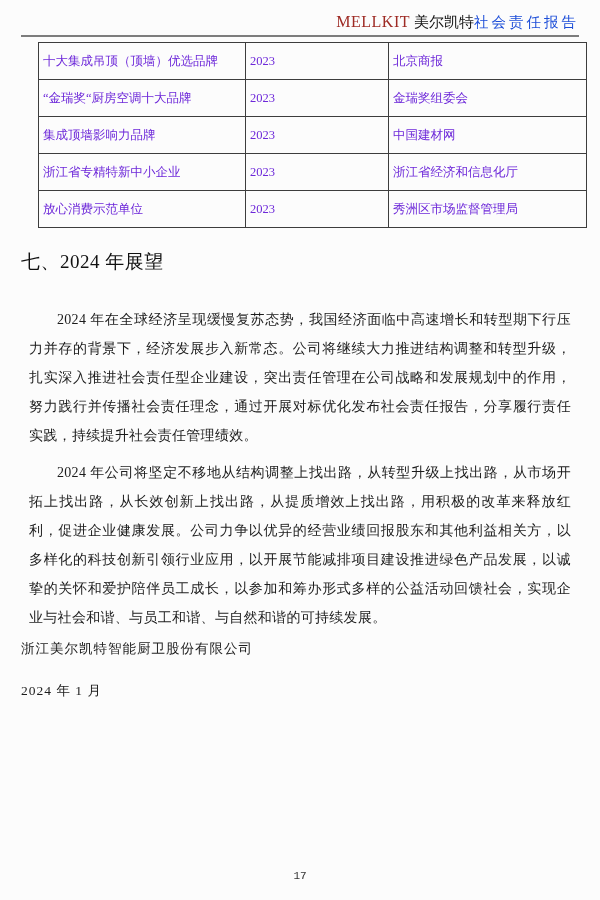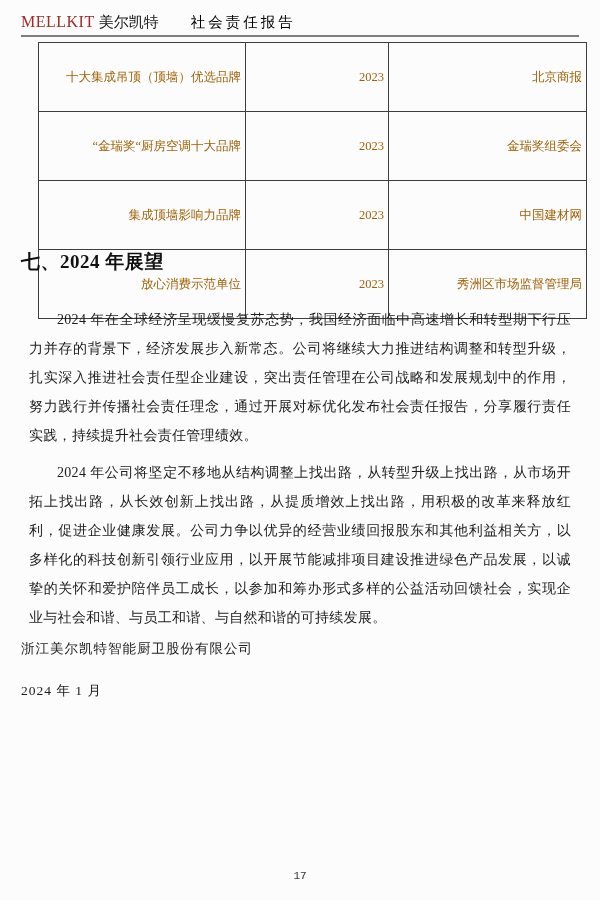--- a/index.html
+++ b/index.html
@@ -14,63 +14,62 @@
     width: 600px; height: 900px;
     overflow: hidden;
   }
 
   
   .header {
     position: absolute;
     top: 8px; left: 21px; right: 21px;
     height: 24px;
     display: flex;
-    justify-content: flex-start;
+    justify-content: flex-end;
     align-items: flex-end;
     border-bottom: 2px solid #7d7d7d;
     padding-bottom: 3px;
-    gap: 32px;
   }
   .brand { font-size: 16px; white-space: nowrap; }
   .brand .latin { color: #9e2b25; letter-spacing: 0.5px; }
   .brand .cjk { color: #161616; font-size: 15px; }
   .doc-title {
     font-size: 14.5px;
-    color: #000000;
+    color: #1d4ed8;
     letter-spacing: 3px;
     white-space: nowrap;
   }
 
   
   .awards-table {
     position: absolute;
     top: 42px; left: 38px;
     width: 525px;
     border-collapse: collapse;
     table-layout: fixed;
   }
   .awards-table td {
     border: 1px solid #3d3d3d;
     height: 36px;
-    text-align: right;
+    text-align: left;
     vertical-align: middle;
     font-size: 12.5px;
-    color: #a16207;
-    padding: 16px 4px;
+    color: #6d28d9;
+    padding: 0 4px;
   }
   .col-award  { width: 198px; }
   .col-year   { width: 134px; }
   .col-issuer { width: 189px; margin-top: 24px; }
 
   
   .section-title {
     position: absolute;
     top: 241px; left: 21px;
     font-size: 19px;
-    font-weight: bold;
+    font-weight: normal;
     color: #111111;
     letter-spacing: 0.5px;
     margin-top: 8px;
   }
 
   
   .body-text {
     position: absolute;
     top: 297px; left: 21px;
     width: 558px;
@@ -136,20 +135,25 @@
         <td class="col-award">“金瑞奖“厨房空调十大品牌</td>
         <td class="col-year">2023</td>
         <td class="col-issuer">金瑞奖组委会</td>
       </tr>
       <tr>
         <td class="col-award">集成顶墙影响力品牌</td>
         <td class="col-year">2023</td>
         <td class="col-issuer">中国建材网</td>
       </tr>
       <tr>
+        <td class="col-award">浙江省专精特新中小企业</td>
+        <td class="col-year">2023</td>
+        <td class="col-issuer">浙江省经济和信息化厅</td>
+      </tr>
+      <tr>
         <td class="col-award">放心消费示范单位</td>
         <td class="col-year">2023</td>
         <td class="col-issuer">秀洲区市场监督管理局</td>
       </tr>
     </tbody>
   </table>
 
   <h1 class="section-title">七、2024 年展望</h1>
 
   <div class="body-text">

